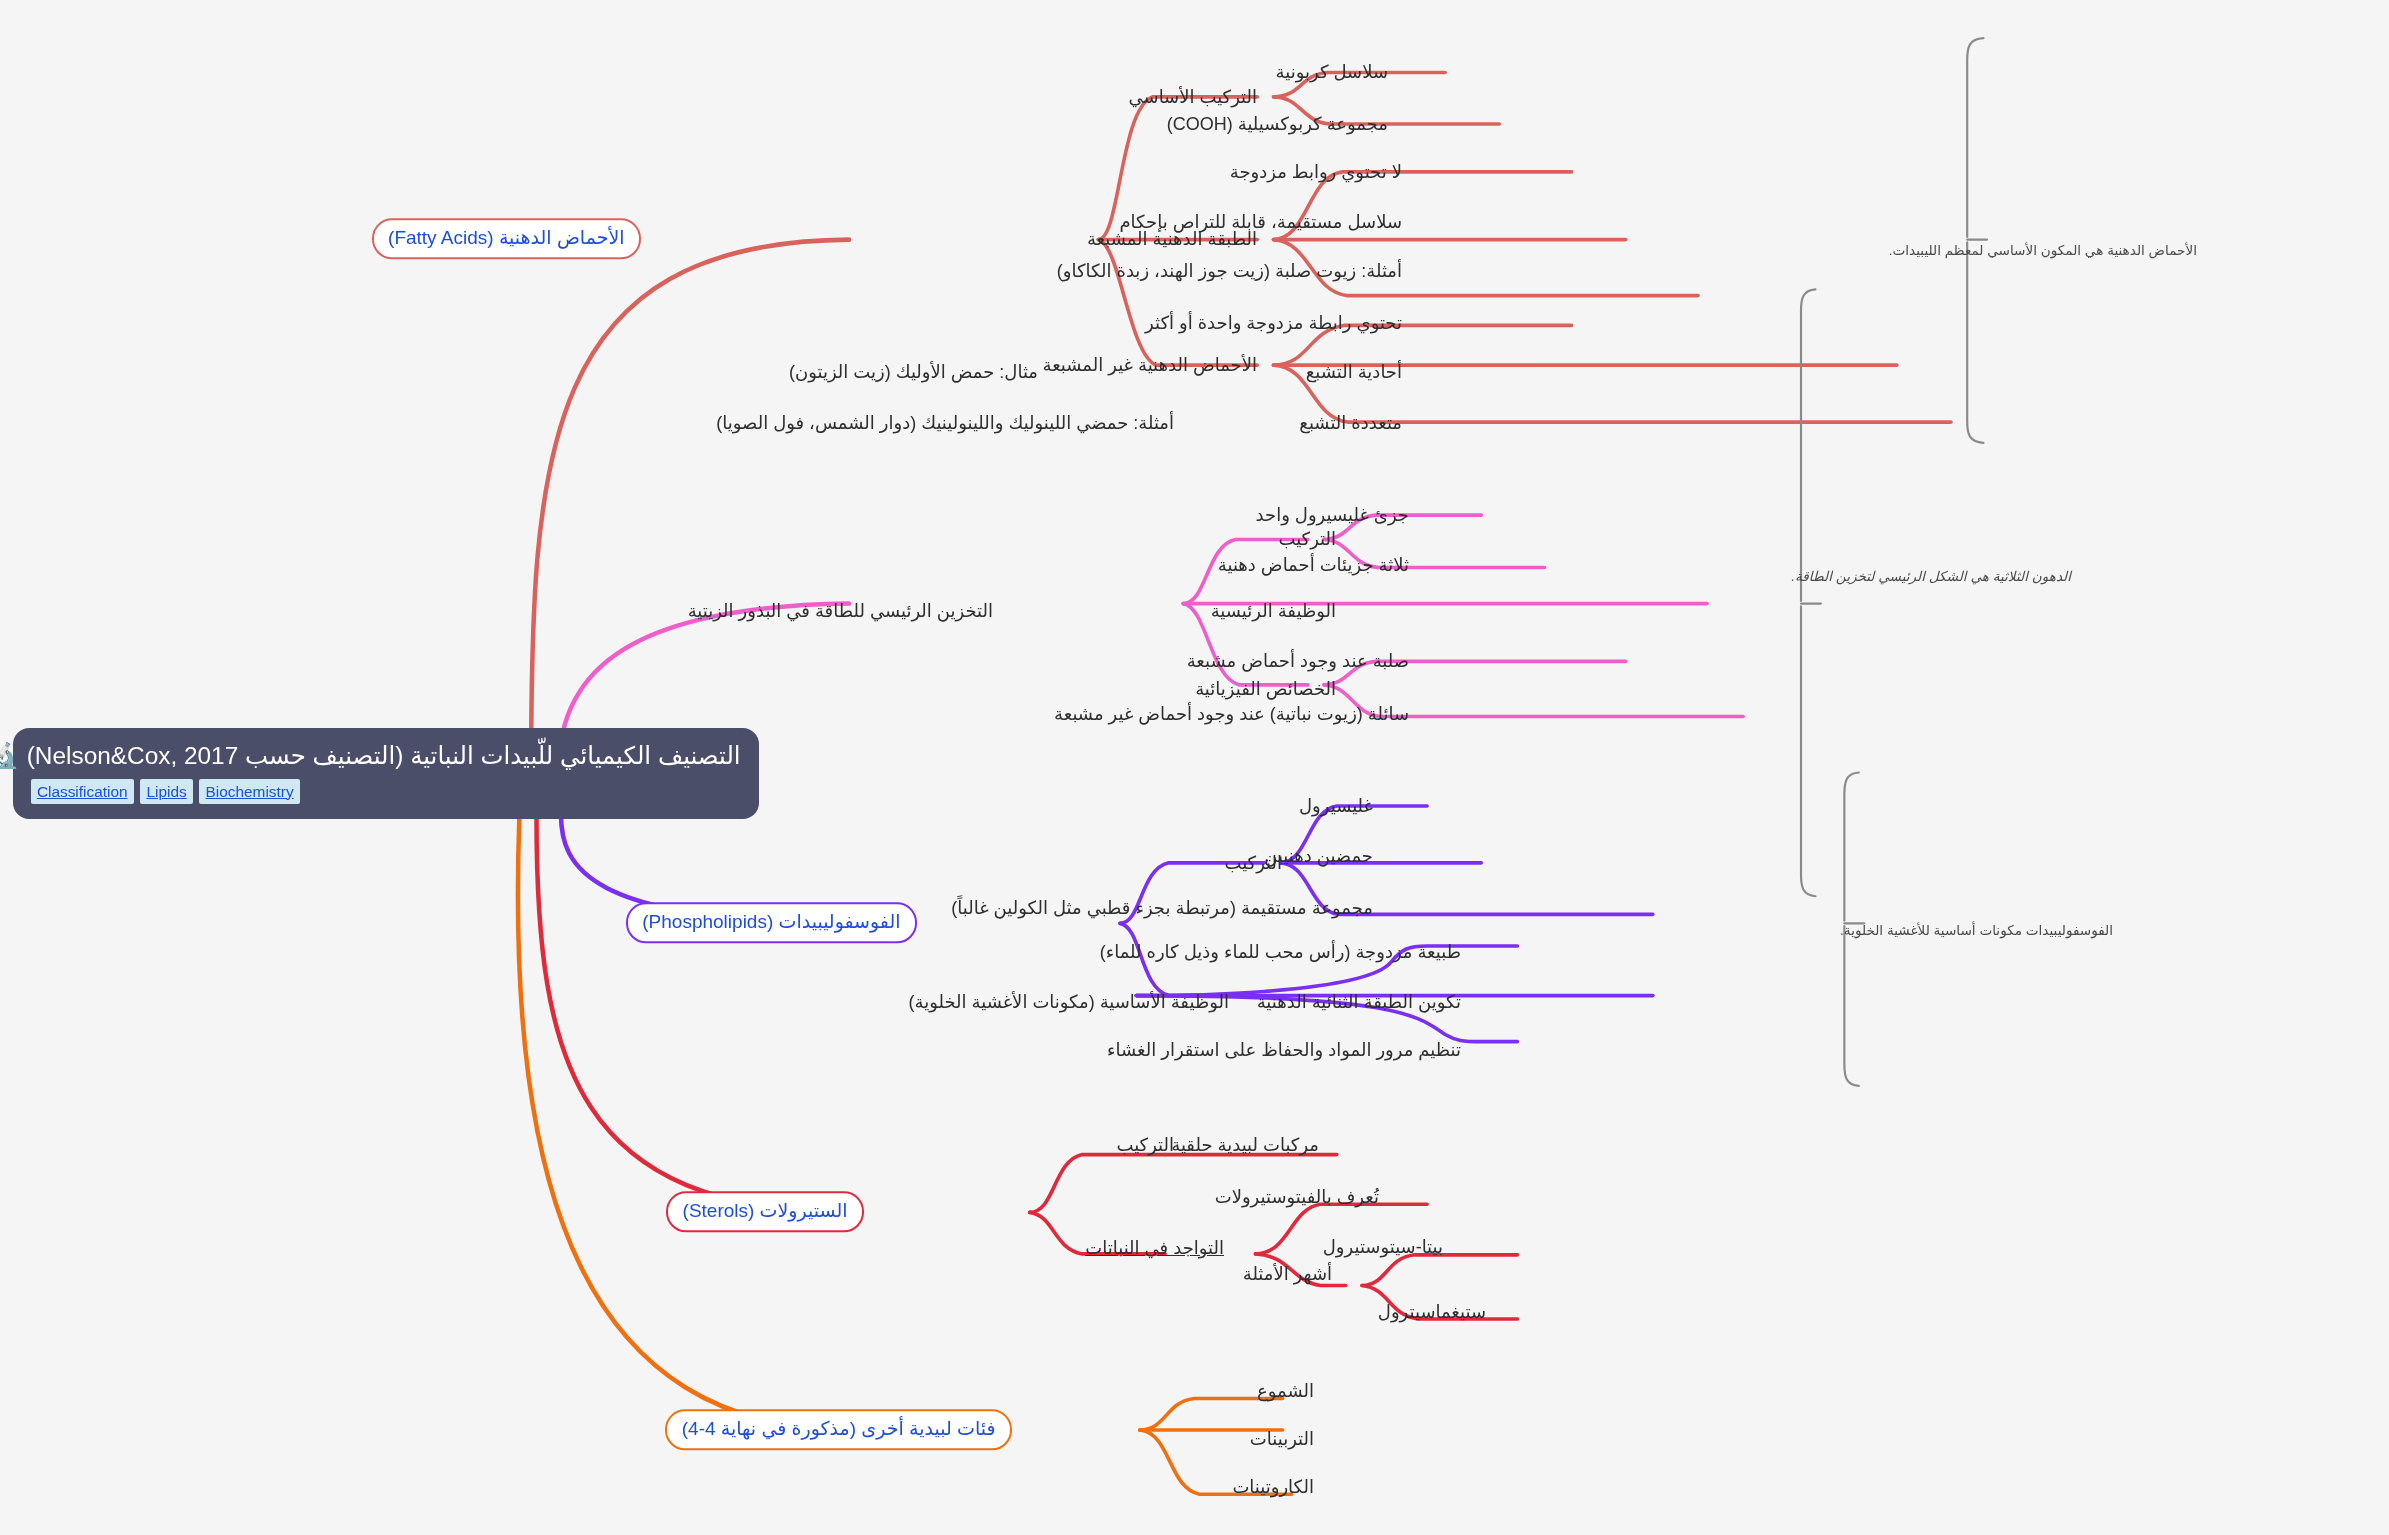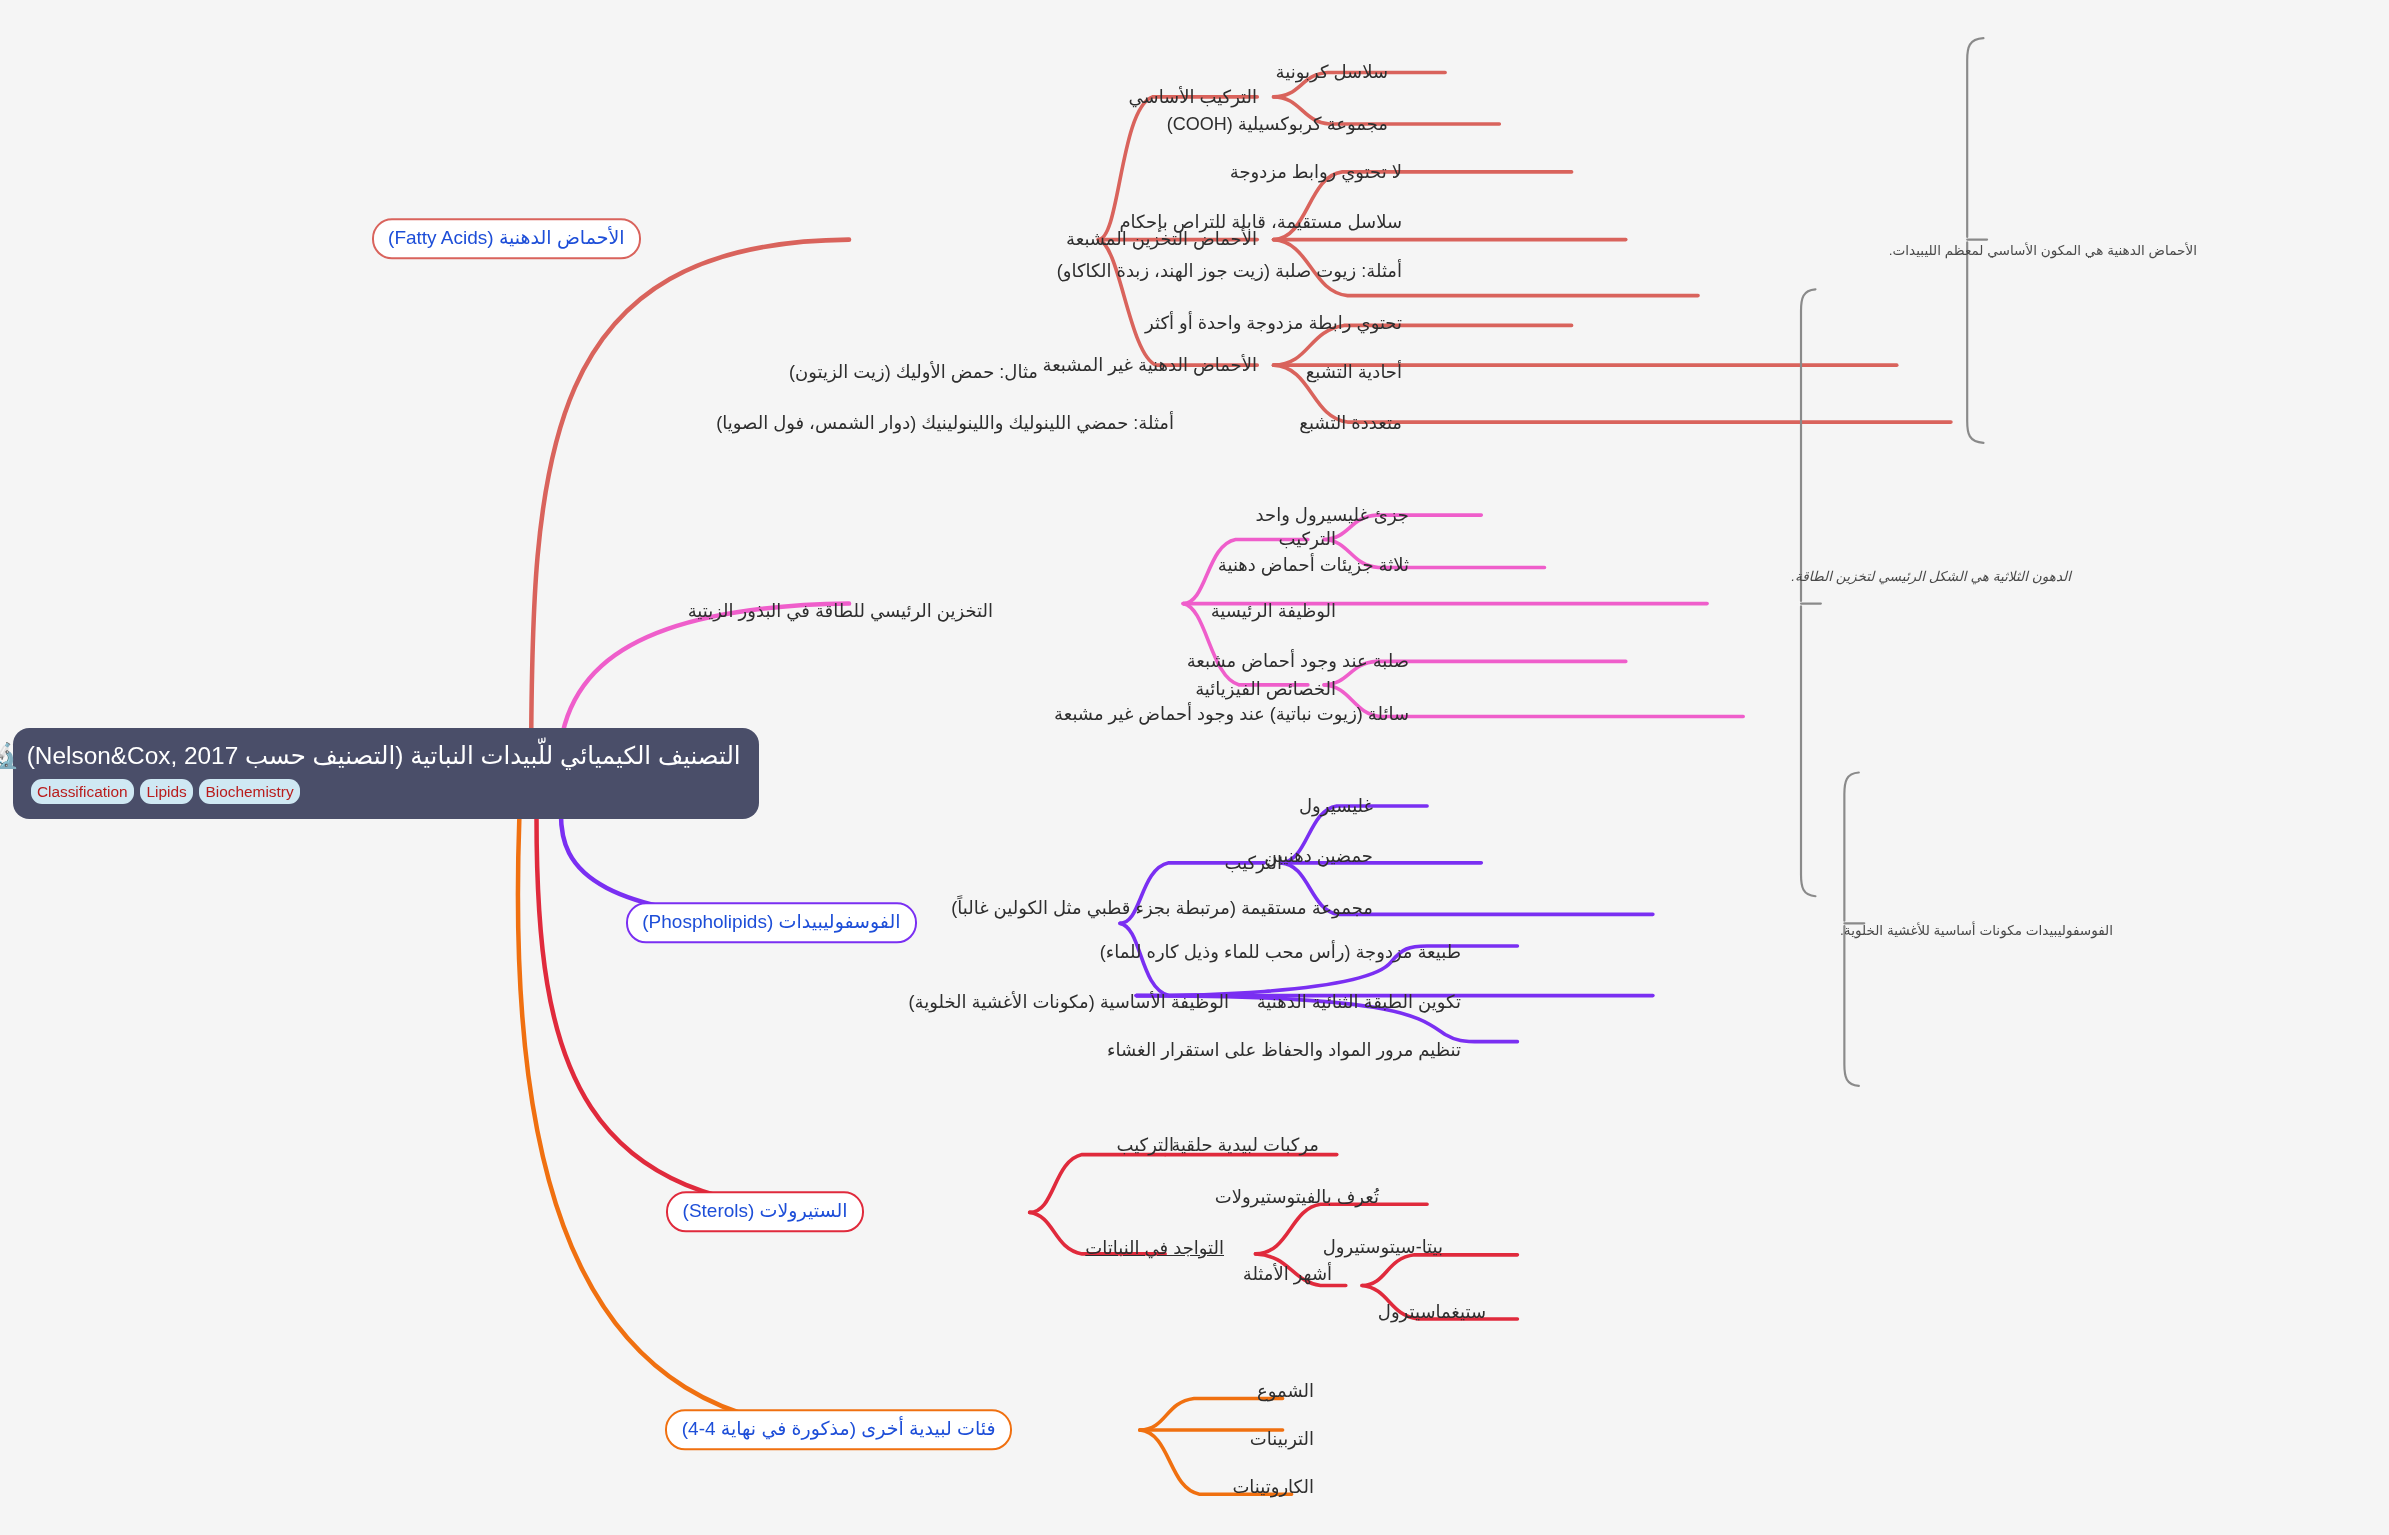--- a/index.html
+++ b/index.html
@@ -30,26 +30,27 @@
     font-size:24.4px;
     line-height:1.25;
     color:#ffffff;
     white-space:nowrap;
     direction:rtl;
     unicode-bidi:plaintext;
   }
   .center-tags{margin-top:8.1px;display:flex;gap:6.3px;direction:ltr;justify-content:flex-start;}
   .tag{
     background:#cfe8f3;
-    color:#b91c1c;
+    color:#1d4ed8;
     font-size:15.4px;
     line-height:1;
     padding:4.5px 6.3px 5.4px 6.3px;
-    border-radius:11px;
-    white-space:nowrap;
+    border-radius:2px;
+    white-space:nowrap;
+    text-decoration:underline;
   }
 
   
   .node{
     position:absolute;
     background:#ffffff;
     border:2.7px solid #e0695f;
     border-radius:20px;
     padding:6.3px 14.5px 8.1px 14.5px;
     font-size:19px;
@@ -173,21 +174,21 @@
       <span class="tag">Biochemistry</span>
     </div>
   </div>
 
   <div class="node" style="right:1748px;top:239px;border-color:#d9635c;">الأحماض الدهنية (Fatty Acids)</div>
 
   <div class="lbl" style="right:1132px;top:97px;">التركيب الأساسي</div>
   <div class="lbl" style="right:1001px;top:72px;">سلاسل كربونية</div>
   <div class="lbl" style="right:1001px;top:124px;">مجموعة كربوكسيلية (COOH)</div>
 
-  <div class="lbl" style="right:1132px;top:239px;">الأحماض التخزين المشبعة</div>
+  <div class="lbl" style="right:1132px;top:239px;">الطبقة الدهنية المشبعة</div>
   <div class="lbl" style="right:987px;top:172px;">لا تحتوي روابط مزدوجة</div>
   <div class="lbl" style="right:987px;top:222px;">سلاسل مستقيمة، قابلة للتراص بإحكام</div>
   <div class="lbl" style="right:987px;top:271px;">أمثلة: زيوت صلبة (زيت جوز الهند، زبدة الكاكاو)</div>
 
   <div class="lbl" style="right:1132px;top:365px;">الأحماض الدهنية غير المشبعة</div>
   <div class="lbl" style="right:987px;top:323px;">تحتوي رابطة مزدوجة واحدة أو أكثر</div>
   <div class="lbl" style="right:987px;top:372px;">أحادية التشبع</div>
   <div class="lbl" style="right:1351px;top:372px;">مثال: حمض الأوليك (زيت الزيتون)</div>
   <div class="lbl" style="right:987px;top:423px;">متعددة التشبع</div>
   <div class="lbl" style="right:1215px;top:423px;">أمثلة: حمضي اللينوليك واللينولينيك (دوار الشمس، فول الصويا)</div>

